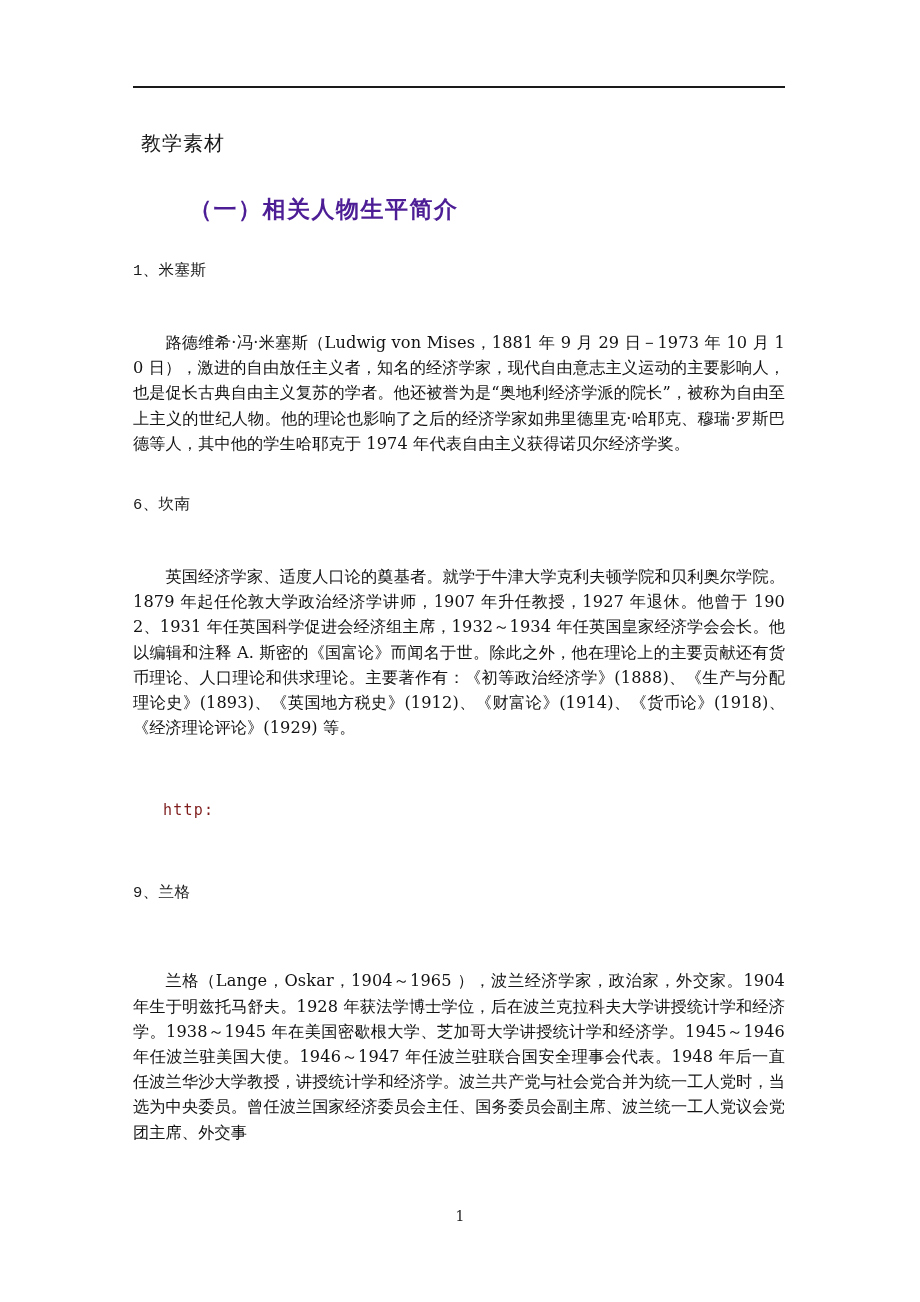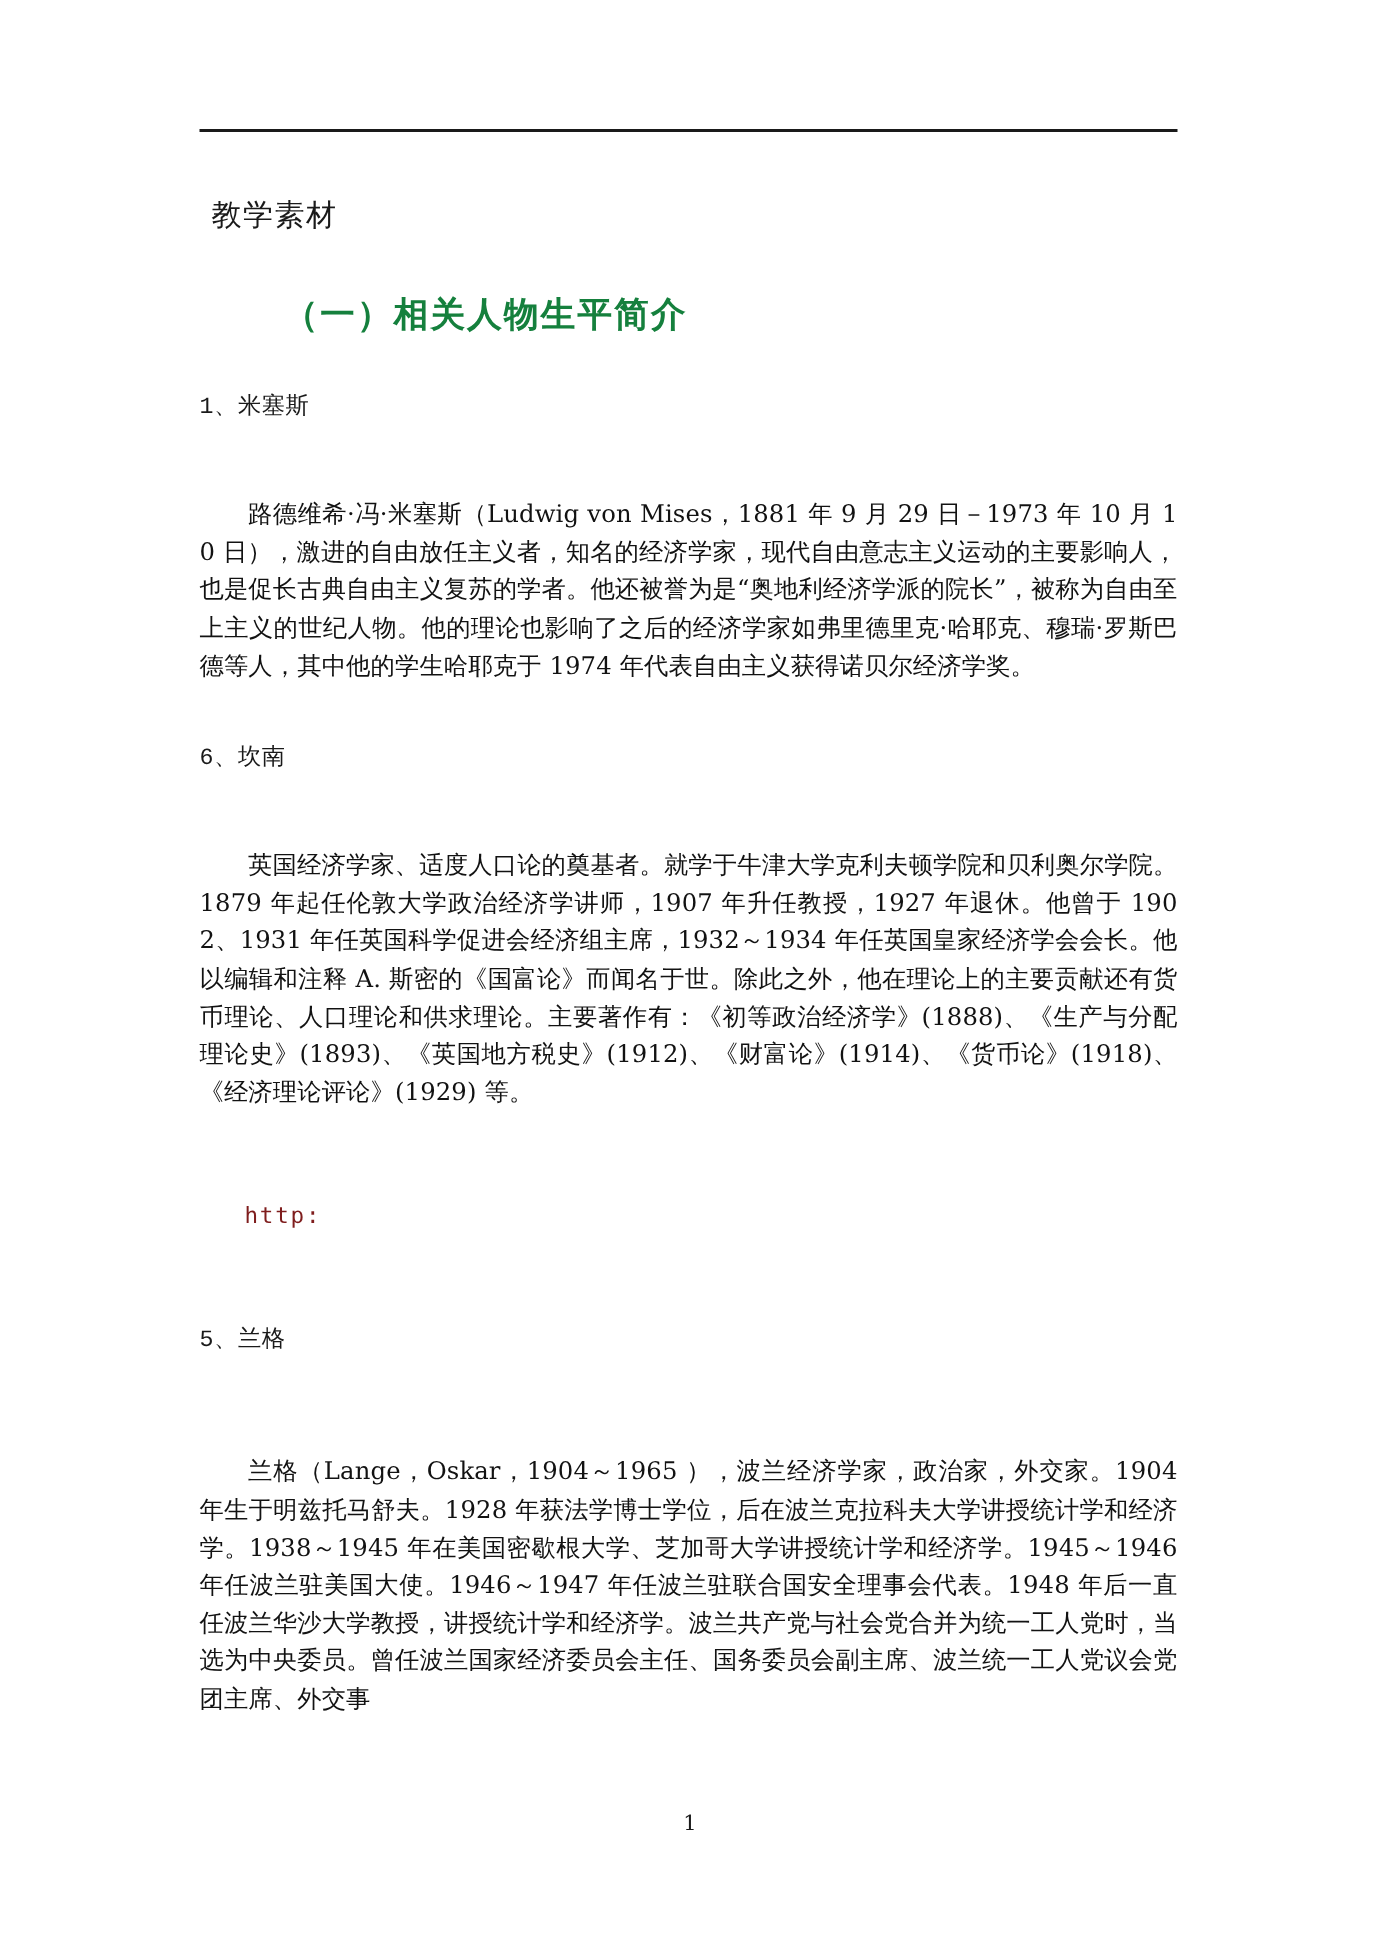--- a/index.html
+++ b/index.html
@@ -50,21 +50,21 @@
     font-weight: normal;
     color: #1a1a1a;
   }
   .section-title {
     font-family: "Liberation Sans", "DejaVu Sans", sans-serif;
     font-size: 23px;
     line-height: 34px;
     letter-spacing: 1.5px;
     font-weight: bold;
     margin: 0 0 32px 56px;
-    color: #15803d;
+    color: #4c1d95;
   }
 
   
   .item-heading {
     font-family: Liberation Mono, monospace;
     font-size: 15.5px;
     line-height: 26px;
     letter-spacing: 0.4px;
     margin: 0;
     font-weight: normal;
@@ -136,21 +136,21 @@
     <p class="body-para">英国经济学家、适度人口论的奠基者。就学于牛津大学克利夫顿学院和贝利奥尔学院。1879 年起任伦敦大学政治经济学讲师，1907 年升任教授，1927 年退休。他曾于 1902、1931 年任英国科学促进会经济组主席，1932～1934 年任英国皇家经济学会会长。他以编辑和注释 A. 斯密的《国富论》而闻名于世。除此之外，他在理论上的主要贡献还有货币理论、人口理论和供求理论。主要著作有：《初等政治经济学》(1888)、《生产与分配理论史》(1893)、《英国地方税史》(1912)、《财富论》(1914)、《货币论》(1918)、《经济理论评论》(1929) 等。</p>
 
     <div class="gap-md"></div>
 
     <div class="gap-sm"></div>
     <p class="mono-line">http:</p>
     <div class="gap-sm"></div>
 
     <div class="gap-md"></div>
 
-    <h3 class="item-heading">5、兰格</h3>
+    <h3 class="item-heading">9、兰格</h3>
     <div class="gap-xl"></div>
     <p class="body-para">兰格（Lange，Oskar，1904～1965 ），波兰经济学家，政治家，外交家。1904 年生于明兹托马舒夫。1928 年获法学博士学位，后在波兰克拉科夫大学讲授统计学和经济学。1938～1945 年在美国密歇根大学、芝加哥大学讲授统计学和经济学。1945～1946 年任波兰驻美国大使。1946～1947 年任波兰驻联合国安全理事会代表。1948 年后一直任波兰华沙大学教授，讲授统计学和经济学。波兰共产党与社会党合并为统一工人党时，当选为中央委员。曾任波兰国家经济委员会主任、国务委员会副主席、波兰统一工人党议会党团主席、外交事</p>
 
   </div>
 
   <div class="page-number">1</div>
 
 </div>
 
 </body></html>

